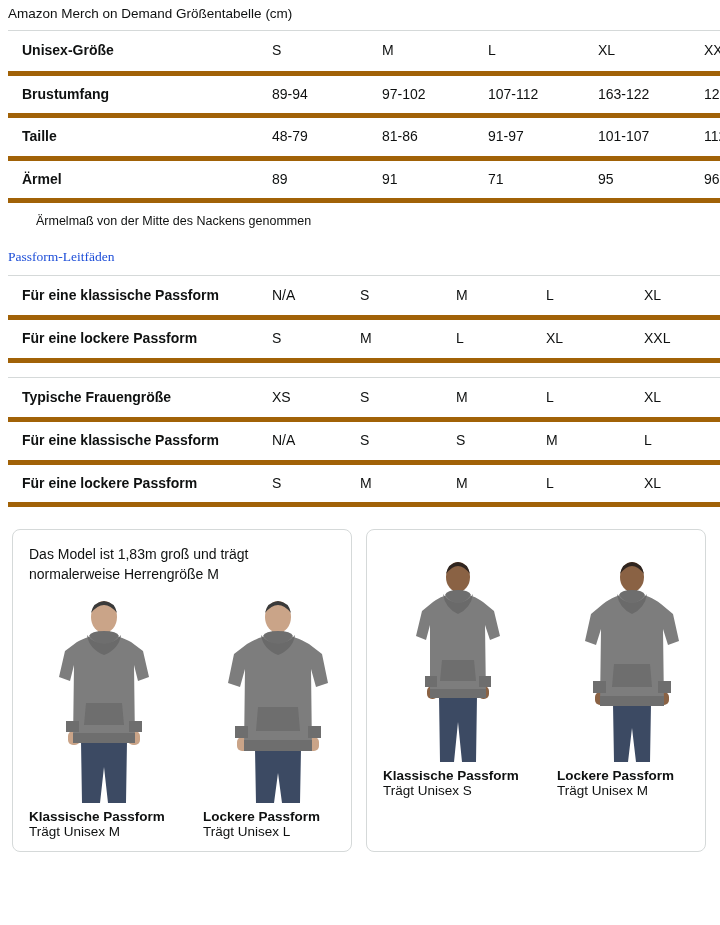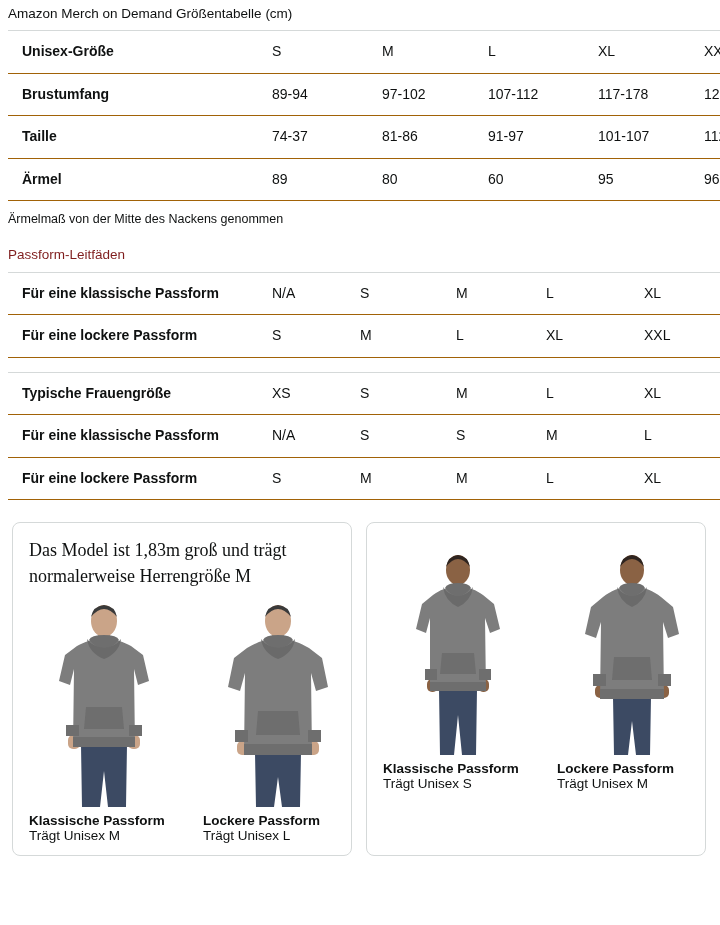--- a/index.html
+++ b/index.html
@@ -34,21 +34,21 @@
   table.size-table {
     width: 704px;
     border-collapse: collapse;
     table-layout: fixed;
     margin: 0 0 0 0;
   }
   table.size-table tr {
     height: 42.5px;
   }
   table.size-table td {
-    border-bottom: 1px solid #a16207;
+    border-bottom: 5px solid #a16207;
     border-top: 1px solid #d5d9d9;
     padding: 0 0 0 14px;
     font-size: 14px;
     color: #0f1111;
     vertical-align: middle;
     line-height: 1.25;
   }
   table.size-table tr td:first-child {
     font-weight: bold;
   }
@@ -58,25 +58,27 @@
   .t-main td:nth-child(3) { width: 92px; }
   .t-main td:nth-child(4) { width: 96px; }
   .t-main td:nth-child(5) { width: 92px; }
   .t-main td:nth-child(6) { width: 92px; }
 
   .note {
     font-size: 12.5px;
     color: #0f1111;
     padding: 10px 0 0 0;
     line-height: 1.4;
+    margin-left: 28px;
   }
   .section-label {
     font-size: 13.5px;
-    color: #7f1d1d;
+    color: #1d4ed8;
     padding: 18px 0 10px 0;
+    font-family: Liberation Serif, serif;
   }
 
   .t-fit td:nth-child(1) { width: 236px; }
   .t-fit td:nth-child(2) { width: 74px; }
   .t-fit td:nth-child(3) { width: 82px; }
   .t-fit td:nth-child(4) { width: 76px; }
   .t-fit td:nth-child(5) { width: 84px; }
   .t-fit td:nth-child(6) { width: 76px; }
   .t-fit td:nth-child(7) { width: 76px; }
 
@@ -90,25 +92,24 @@
     padding: 0 4px;
   }
   .card {
     width: 340px;
     border: 1px solid #d5d9d9;
     border-radius: 8px;
     box-sizing: border-box;
     padding: 14px 16px 12px 16px;
   }
   .card-caption {
-    font-size: 18px;
+    font-size: 14px;
     line-height: 1.45;
     color: #0f1111;
     min-height: 40px;
-    font-family: Liberation Serif, serif;
   }
   .figures {
     display: flex;
     justify-content: space-between;
     margin-top: 6px;
     gap: 24px;
   }
   .figure {
     width: 150px;
     text-align: left;
@@ -145,36 +146,36 @@
         <td>M</td>
         <td>L</td>
         <td>XL</td>
         <td>XXL</td>
       </tr>
       <tr>
         <td>Brustumfang</td>
         <td>89-94</td>
         <td>97-102</td>
         <td>107-112</td>
-        <td>117-178</td>
+        <td>163-122</td>
         <td>127-132</td>
       </tr>
       <tr>
         <td>Taille</td>
-        <td>74-37</td>
+        <td>48-79</td>
         <td>81-86</td>
         <td>91-97</td>
         <td>101-107</td>
         <td>112-117</td>
       </tr>
       <tr>
         <td>Ärmel</td>
         <td>89</td>
-        <td>80</td>
-        <td>60</td>
+        <td>91</td>
+        <td>71</td>
         <td>95</td>
         <td>96.5</td>
       </tr>
     </tbody>
   </table>
 
   <div class="note">Ärmelmaß von der Mitte des Nackens genommen</div>
 
   <div class="section-label">Passform-Leitfäden</div>
 

